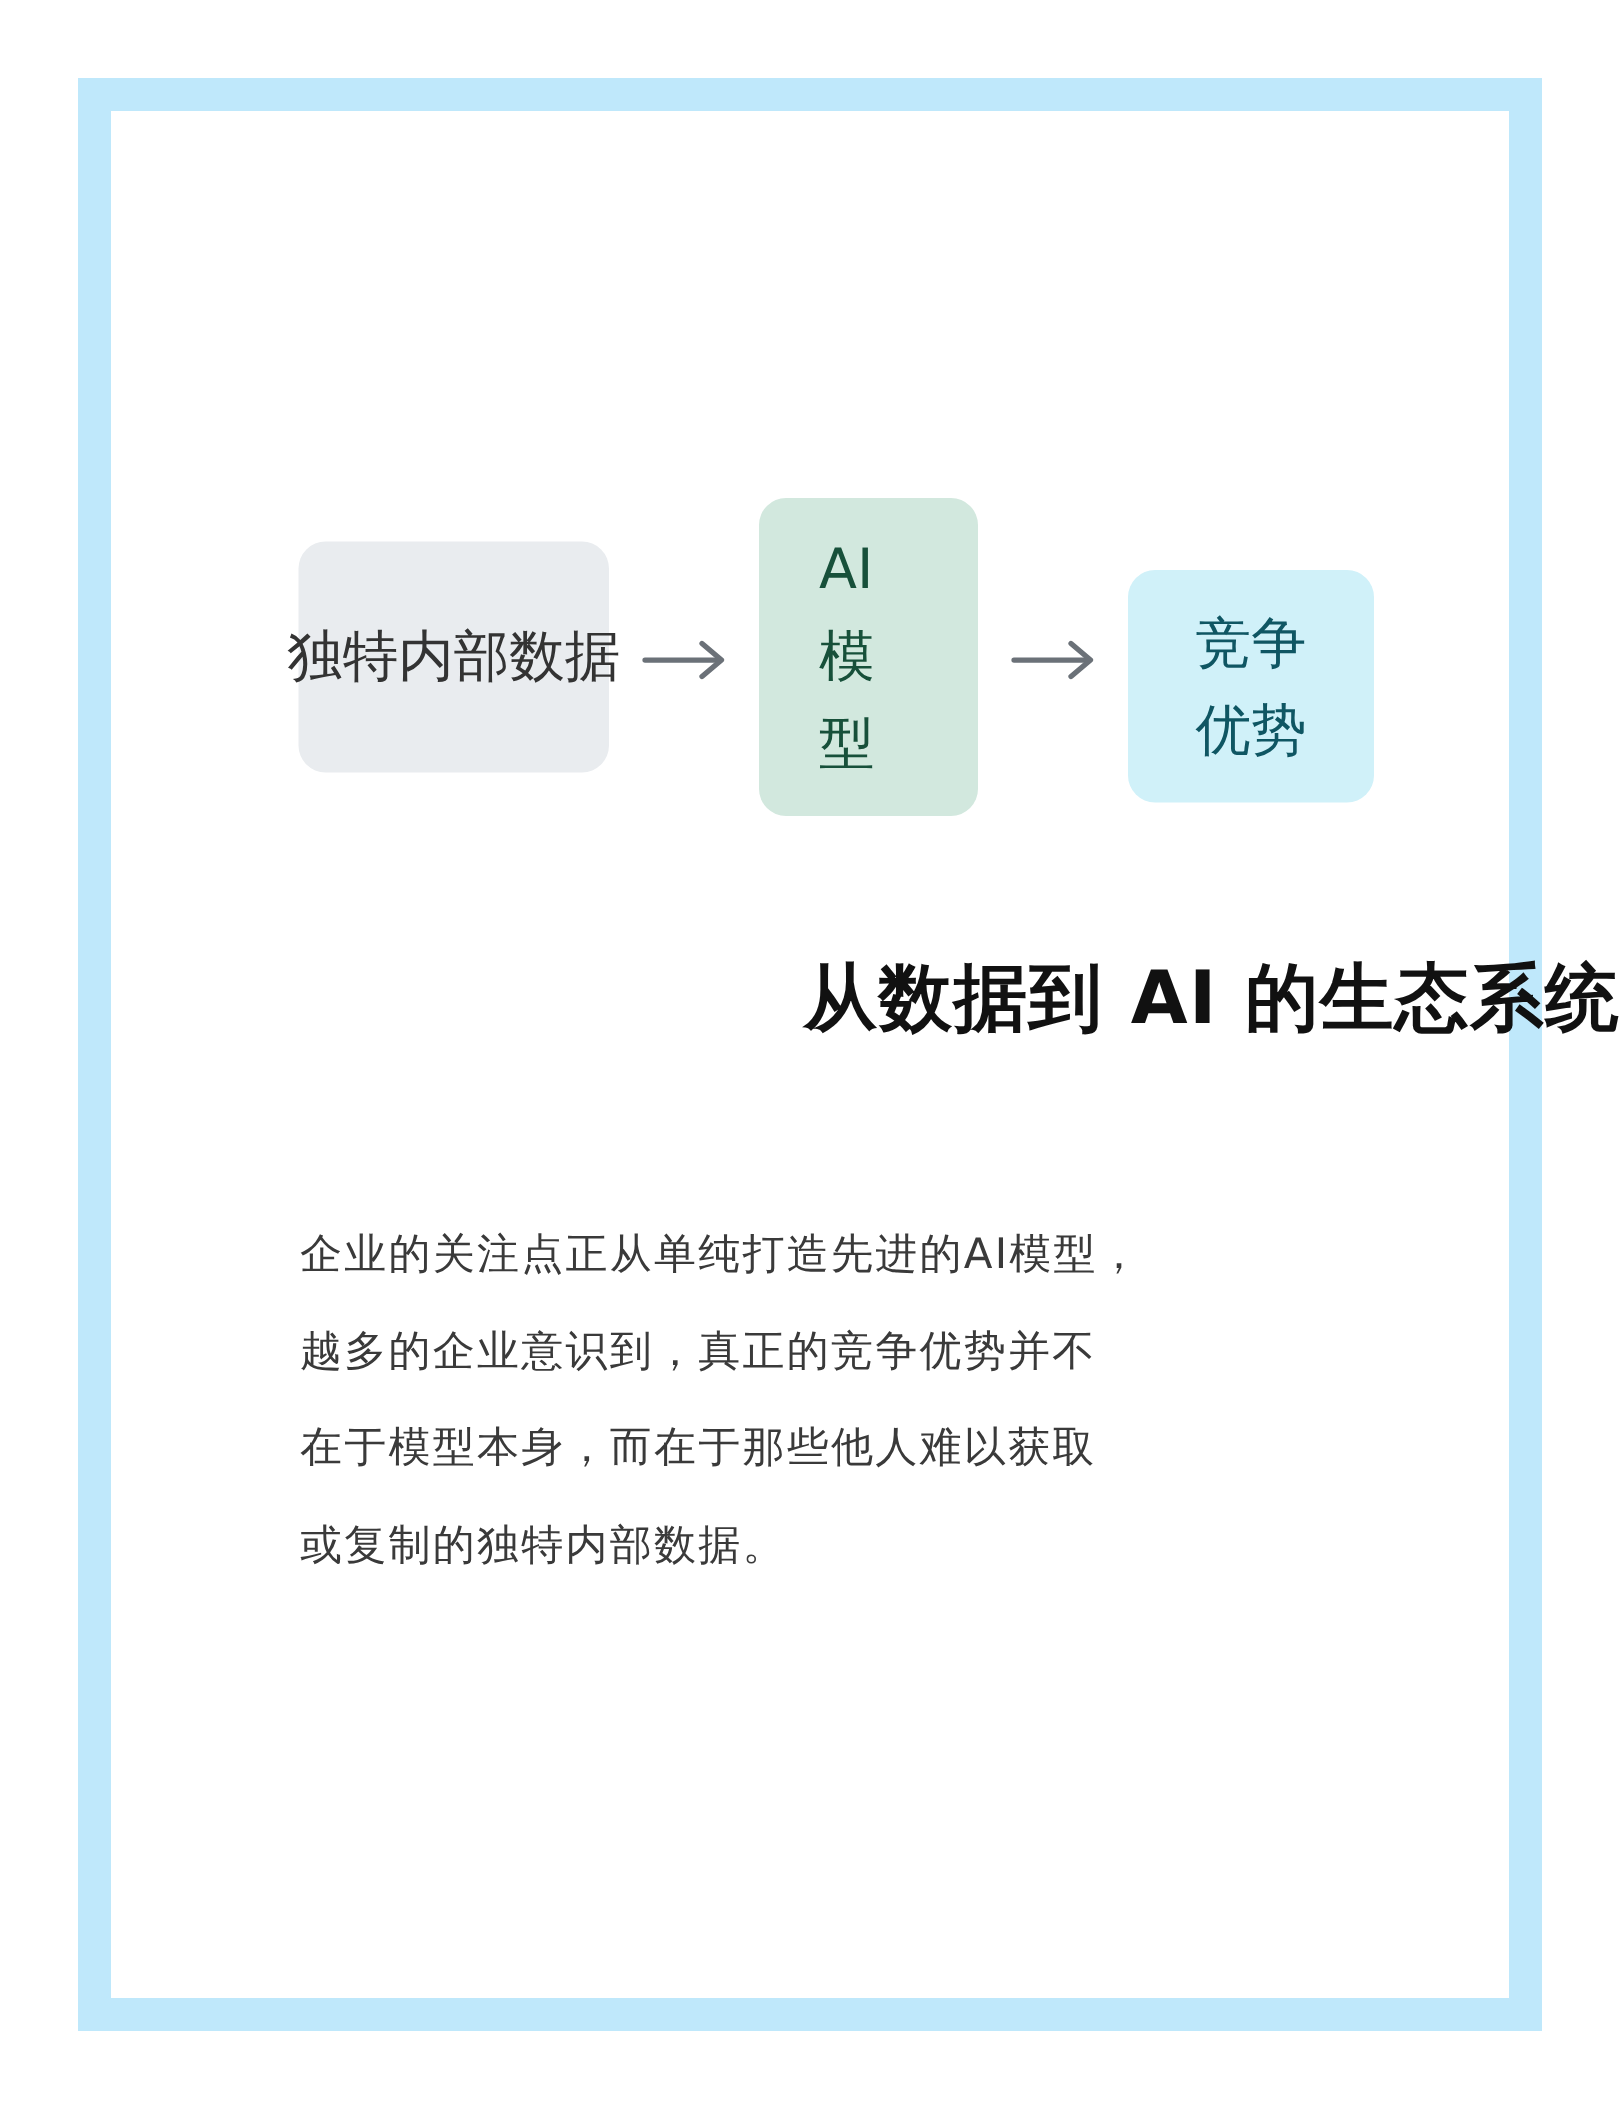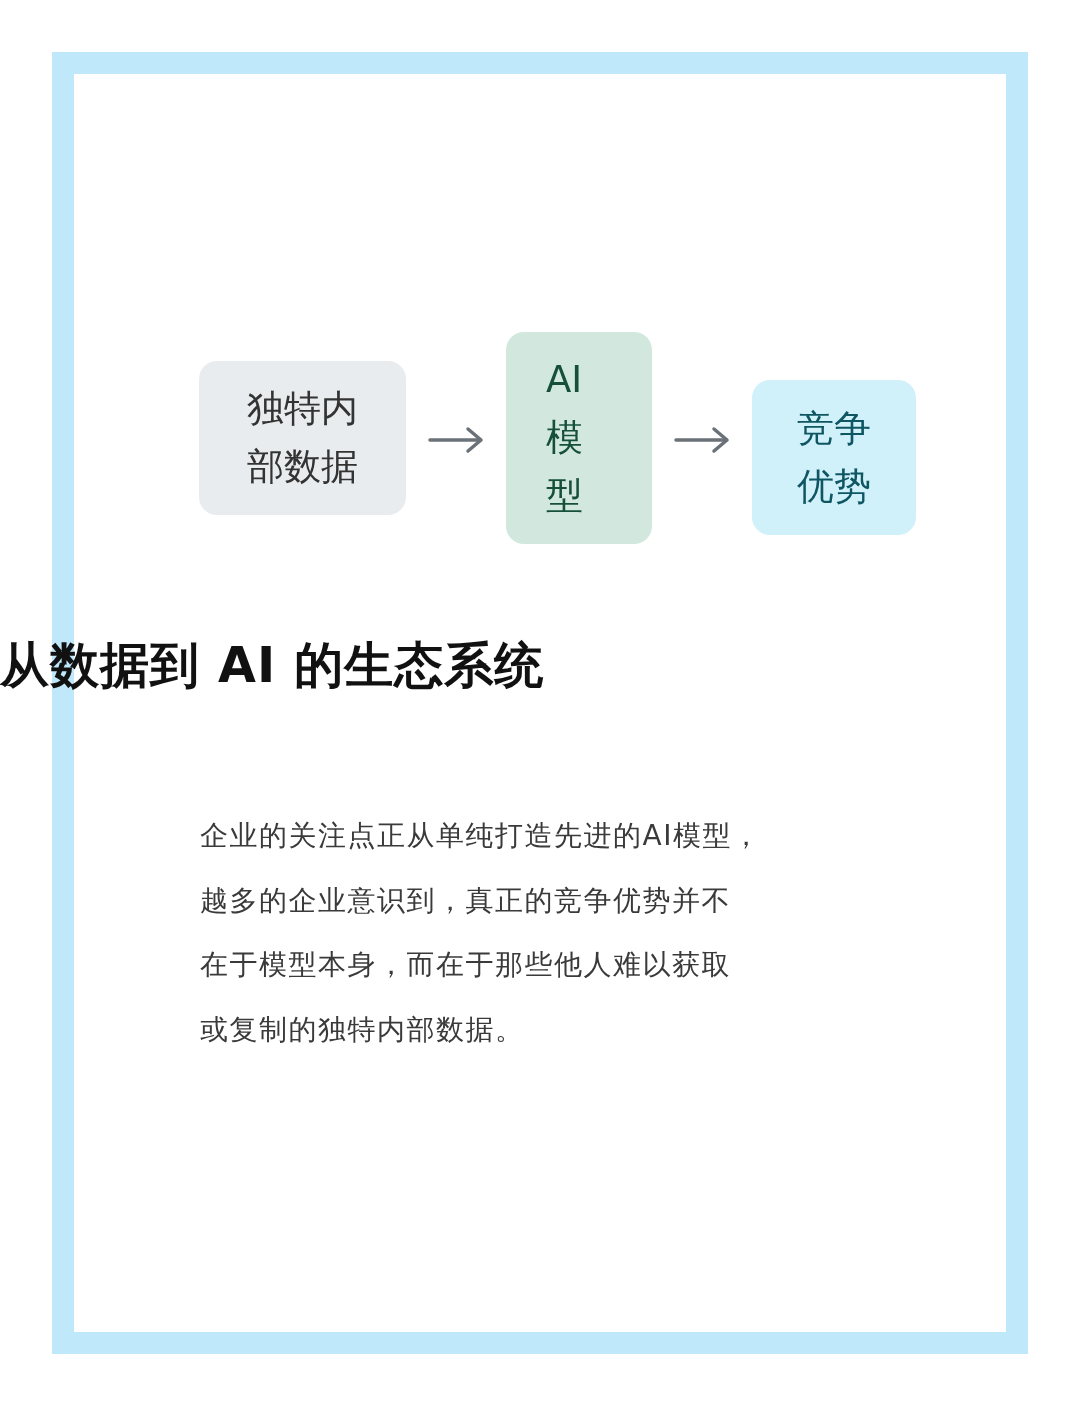--- a/index.html
+++ b/index.html
@@ -30,21 +30,20 @@
       border-radius: 18px;
     }
     .box-data {
       left: 199px;
       top: 361px;
       width: 207px;
       height: 154px;
       background: #e9ecef;
       color: #333333;
       display: flex;
-      flex-direction: column;
       align-items: center;
       justify-content: center;
     }
     .box-model {
       left: 506px;
       top: 332px;
       width: 146px;
       height: 212px;
       background: #d2e8de;
       color: #17503a;
@@ -79,21 +78,21 @@
       width: 56px;
       height: 30px;
     }
     .arrow-1 { left: 428px; top: 425px; }
     .arrow-2 { left: 674px; top: 425px; }
     .title {
       position: absolute;
       left: 0;
       top: 632px;
       width: 1080px;
-      text-align: left;
+      text-align: right;
       font-size: 49px;
       font-weight: bold;
       color: #111111;
       line-height: 68px;
       letter-spacing: 1px;
       white-space: nowrap;
     }
     .body-text {
       position: absolute;
       left: 200px;

